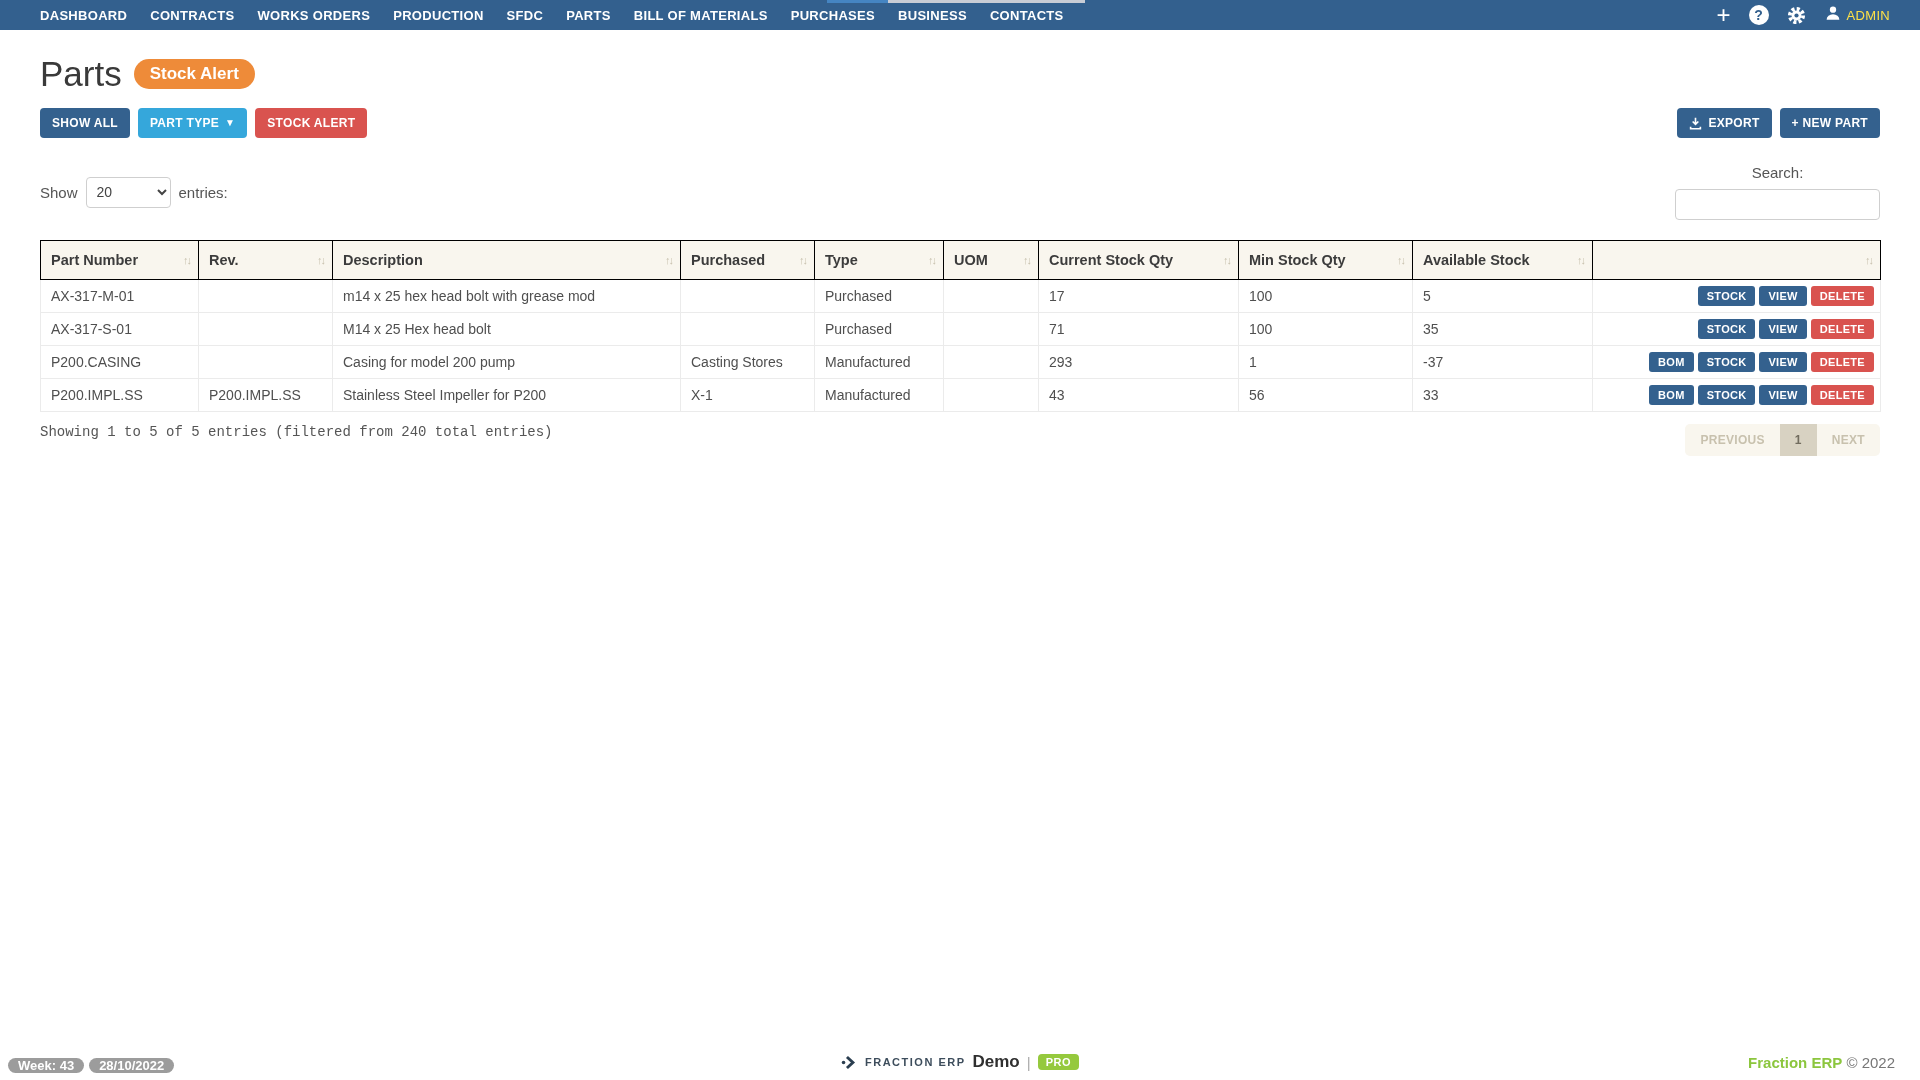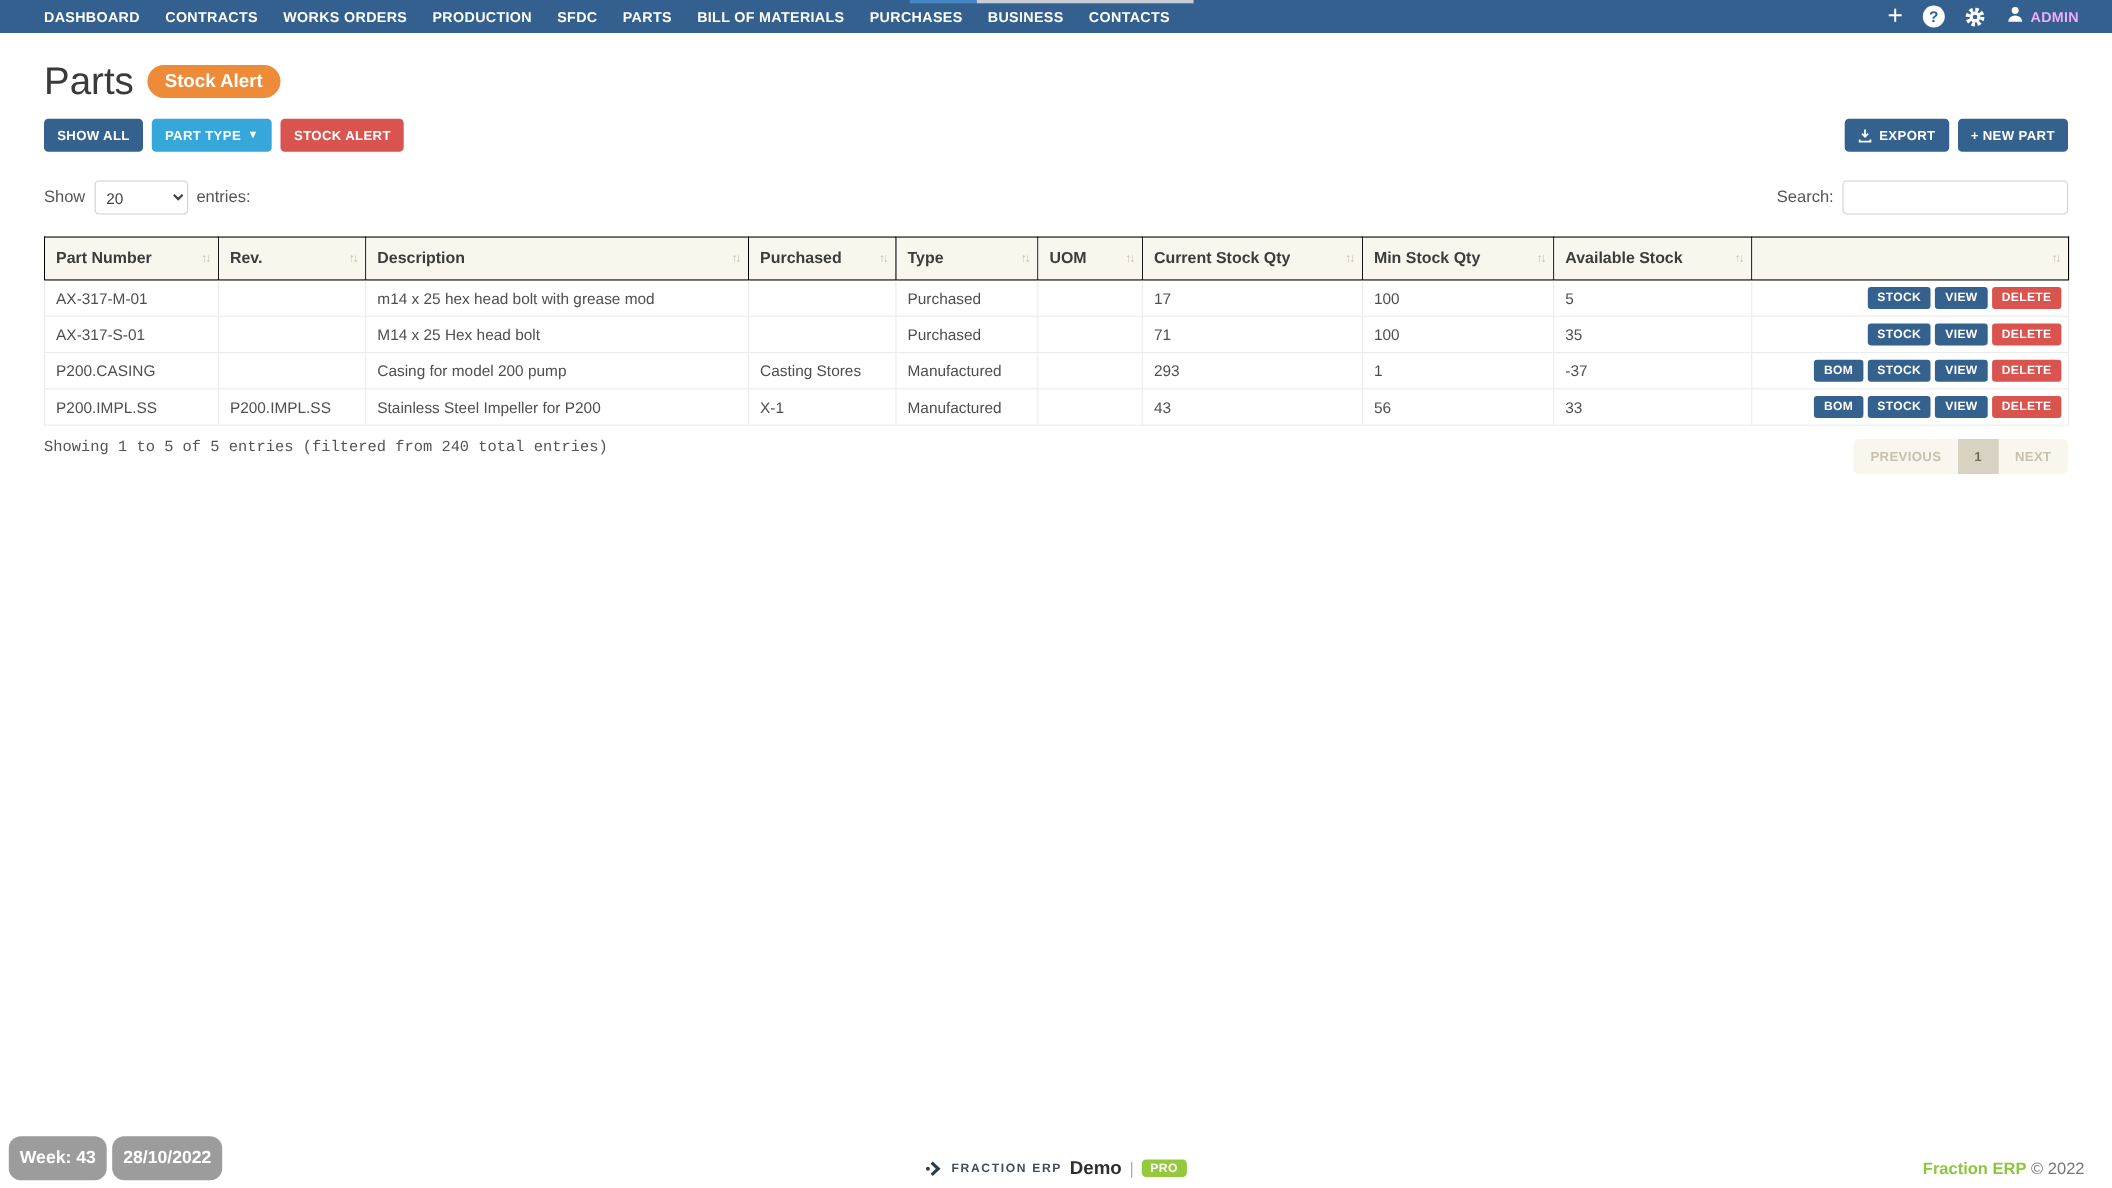--- a/index.html
+++ b/index.html
@@ -24,21 +24,21 @@
   }
   .nav-right { display:flex; align-items:center; gap:18px; }
   .icon-plus { color:#fff; font-size:24px; font-weight:400; line-height:20px; cursor:pointer; }
   .icon-help {
     width:20px; height:20px; border-radius:50%; background:#ffffff;
     color:var(--nav-bg,#33608e); font-size:14px; font-weight:700;
     display:flex; align-items:center; justify-content:center; cursor:pointer;
   }
   .icon-gear svg, .icon-user svg { display:block; }
   .nav-user { display:flex; align-items:center; gap:5px; cursor:pointer; }
-  .nav-user .admin-label { color:#f0abfc; font-size:13px; font-weight:700; letter-spacing:0.3px; }
+  .nav-user .admin-label { color:#fde047; font-size:13px; font-weight:400; letter-spacing:0.3px; }
   
   main { padding:0 40px; }
   .title-row { margin-top:24px; display:flex; align-items:center; gap:12px; }
   .page-title { font-size:35px; font-weight:500; color:#3a3a3a; }
   .badge-orange {
     background:var(--alert-badge,#ee8b39); color:#fff; font-size:17px; font-weight:700;
     padding:5px 16px; border-radius:18px; line-height:1.2;
   }
   .toolbar-row { margin-top:14px; display:flex; align-items:center; justify-content:space-between; }
   .toolbar-left, .toolbar-right { display:flex; align-items:center; gap:8px; }
@@ -52,21 +52,21 @@
   .btn-danger { background:var(--danger-button,#d9534f); }
   .caret { font-size:10px; line-height:1; }
   .btn svg { display:block; }
   
   .controls-row { margin-top:26px; display:flex; align-items:center; justify-content:space-between; }
   .show-entries { display:flex; align-items:center; gap:8px; font-size:15px; color:#555; }
   .show-entries select {
     width:85px; height:31px; border:1px solid #cfcfcf; border-radius:4px;
     font-family:inherit; font-size:14px; color:#444; padding:0 6px; background:#fff;
   }
-  .search-box { display:flex; align-items:center; gap:8px; font-size:15px; color:#555; }
+  .search-box { display:flex; align-items:center; gap:8px; font-size:15px; color:#555;flex-direction:column; }
   .search-box input {
     width:205px; height:31px; border:1px solid #cfcfcf; border-radius:4px;
     font-family:inherit; font-size:14px; padding:0 8px; color:#444;
   }
   
   table { margin-top:20px; width:1840px; table-layout:fixed; border-collapse:collapse; }
   thead th {
     background:var(--table-header-bg,#f9f6ee);
     border:1px solid #000000; text-align:left;
     font-size:14.5px; font-weight:700; color:#3c3c3c;
@@ -99,22 +99,22 @@
   }
   .page-btn.disabled { color:#c8c1ae; }
   .page-btn.active { background:#d8d2c2; color:#716c5e; }
   
   footer {
     position:absolute; left:0; right:0; bottom:0; height:34px;
     display:flex; align-items:center; background:#fff;
   }
   .footer-left { position:absolute; left:8px; bottom:7px; display:flex; gap:5px; }
   .pill-gray {
-    background:var(--gray-pill,#9c9c9c); color:#fff; font-size:16px; font-weight:700;
-    padding:11px 10px; border-radius:11px; white-space:nowrap;
+    background:var(--gray-pill,#9c9c9c); color:#fff; font-size:13px; font-weight:700;
+    padding:0 10px; border-radius:11px; white-space:nowrap;
   }
   .footer-center {
     position:absolute; left:50%; transform:translateX(-50%); bottom:8px;
     display:flex; align-items:center; gap:7px;
   }
   .brand-small { font-size:11px; font-weight:700; letter-spacing:1.5px; color:#3d4d5c; }
   .brand-demo  { font-size:17px; font-weight:700; color:#2f2f2f; }
   .brand-sep   { color:#aaa; font-size:15px; }
   .pill-pro {
     background:var(--pro-badge-bg,#95c93d); color:#fff; font-size:11px; font-weight:700;

